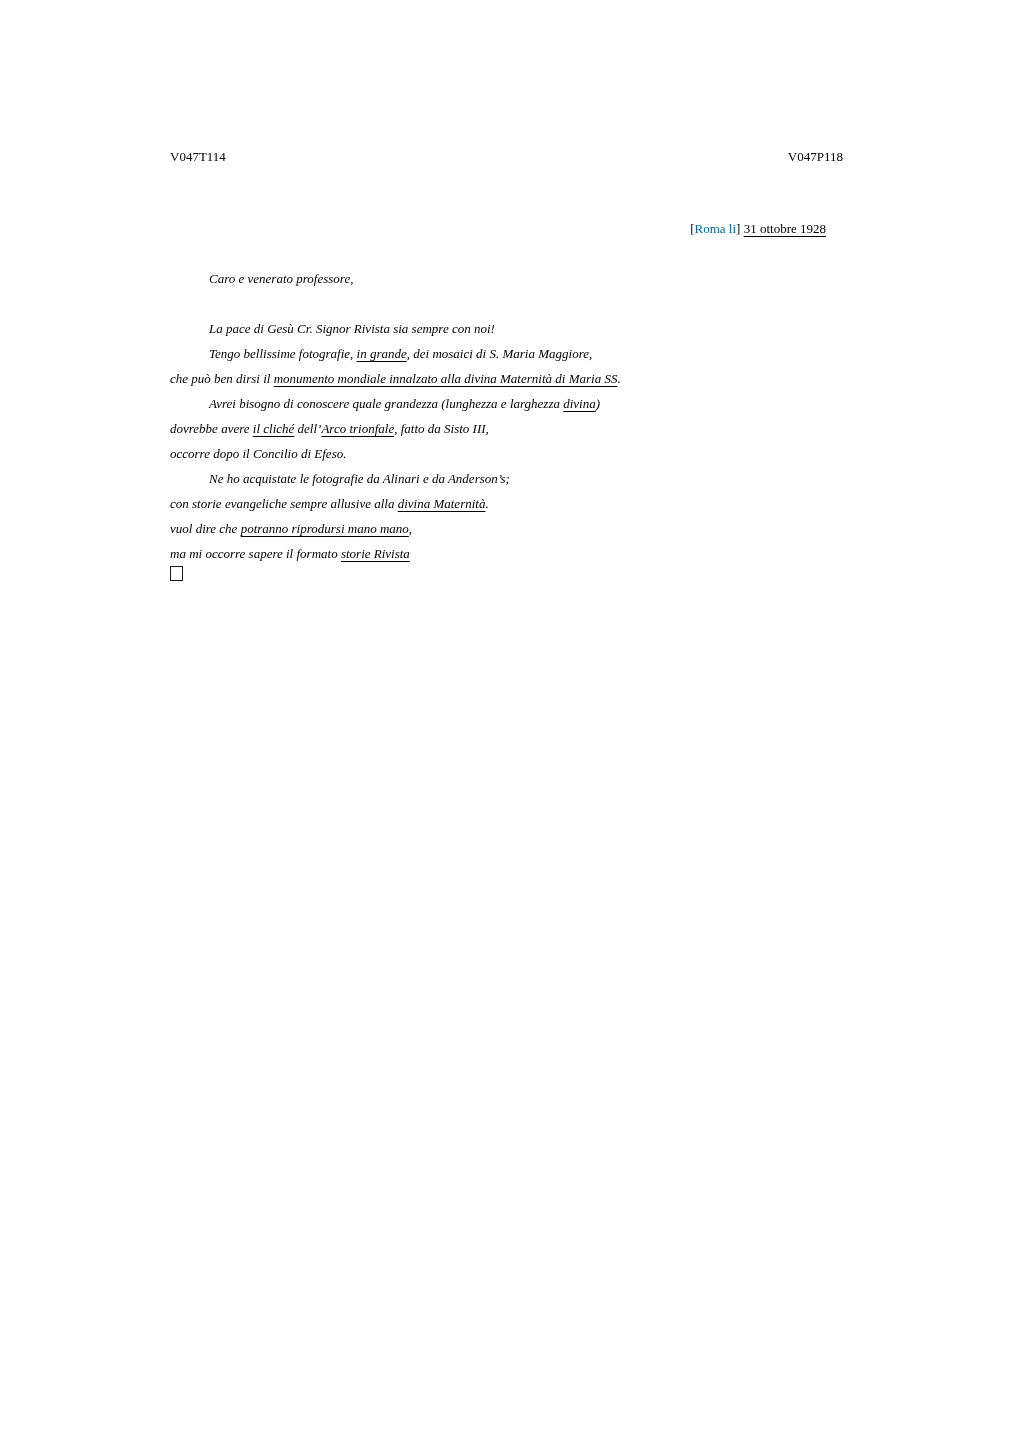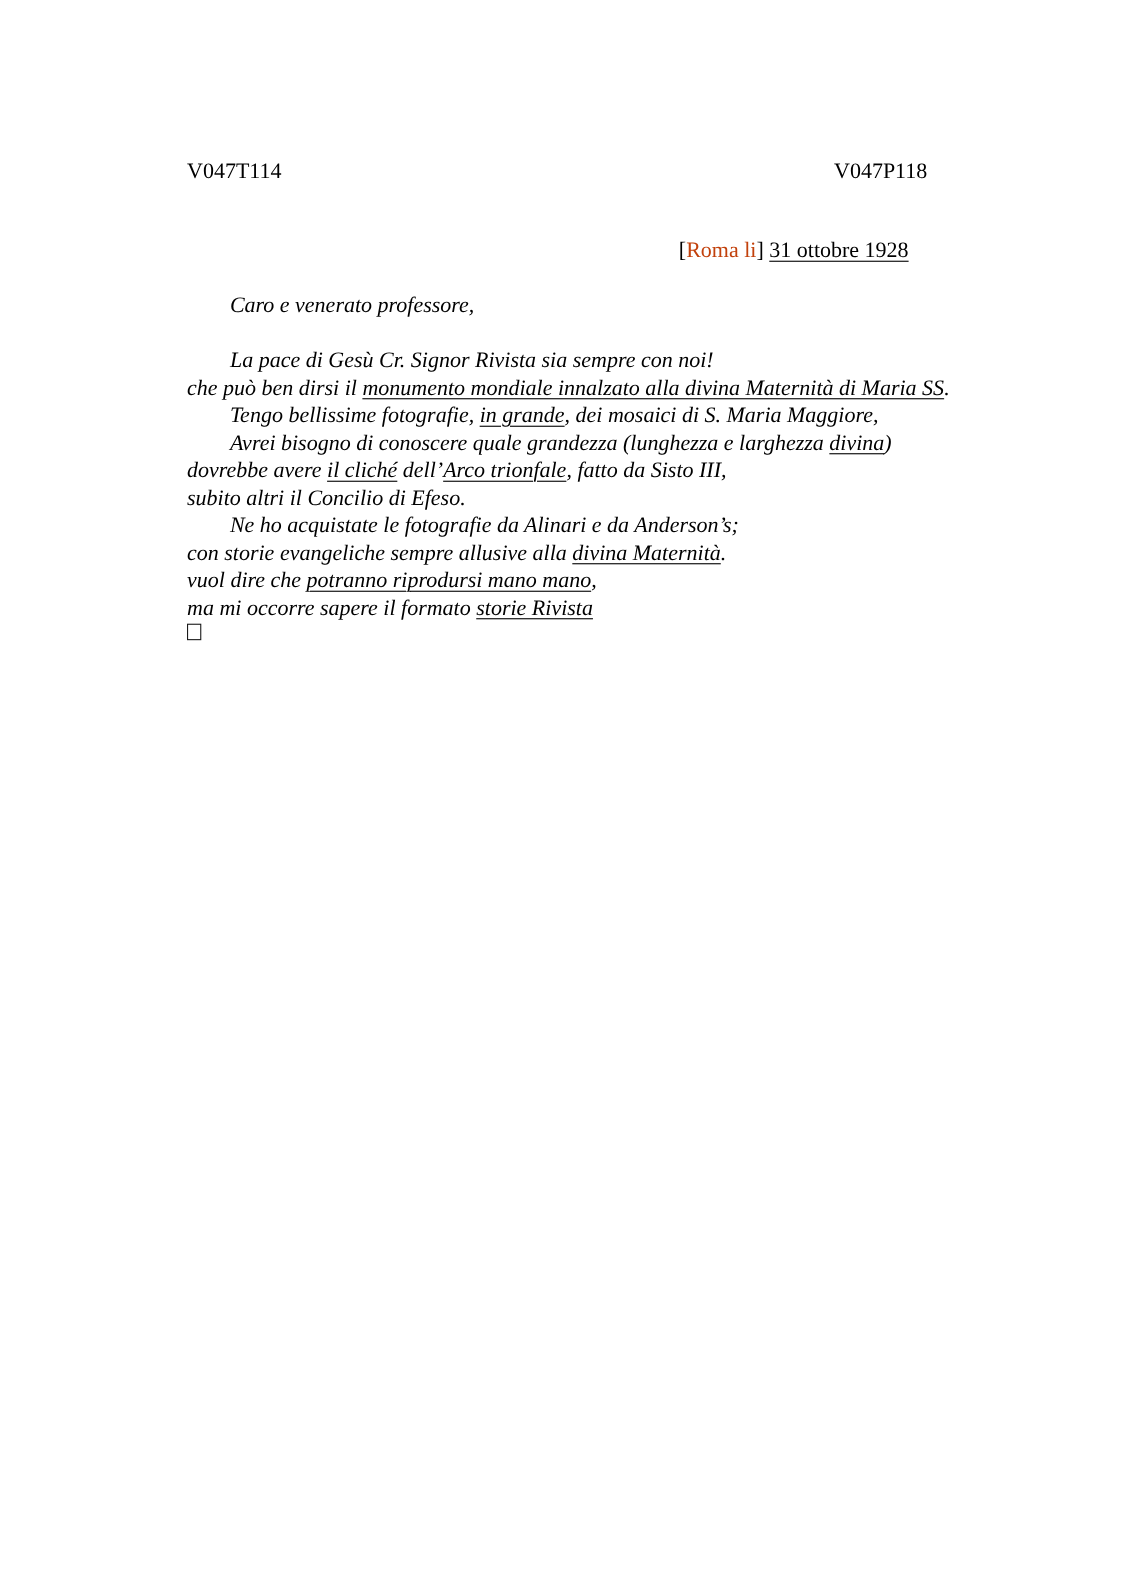--- a/index.html
+++ b/index.html
@@ -2,21 +2,21 @@
 <html><head>
 <meta charset="utf-8">
 <style>
   html, body { margin: 0; padding: 0; background: #ffffff; }
   .page {
     position: relative;
     width: 1024px;
     height: 1450px;
     background: #ffffff;
     font-family: "Liberation Serif", "DejaVu Serif", serif;
-    font-size: 20px;
+    font-size: 13px;
     line-height: 25px;
     color: #000000;
     overflow: hidden;
   }
   .header-row {
     position: absolute;
     left: 170px;
     top: 144px;
     width: 673px;
     display: flex;
@@ -38,21 +38,21 @@
   }
   .line { white-space: nowrap; font-style: italic; }
   .indent { padding-left: 39px; }
   .blank-line { height: 25px; }
   .u {
     text-decoration: underline;
     text-decoration-thickness: 1.3px;
     text-underline-offset: 3px;
     text-decoration-color: #000000;
   }
-  .blue { color: #c2410c; }
+  .blue { color: #0369a1; }
   .charbox {
     display: inline-block;
     width: 11px;
     height: 13px;
     border: 1.6px solid #1a1a1a;
     vertical-align: 2px;
   }
 </style>
 </head>
 <body>
@@ -67,29 +67,29 @@
   <div class="dateline"><span>[</span><span class="blue">Roma li</span><span>]</span> <span class="u">31 ottobre 1928</span></div>
 
   <div class="body-block">
 
     <div class="line indent"><span>Caro e venerato professore,</span></div>
 
     <div class="blank-line"></div>
 
     <div class="line indent"><span>La pace di Gesù Cr. Signor Rivista sia sempre con noi!</span></div>
 
+    <div class="line indent"><span>Tengo bellissime fotografie, </span><span class="u">in grande</span><span>, dei mosaici di S. Maria Maggiore,</span></div>
+
     <div class="line"><span>che può ben dirsi il </span><span class="u">monumento mondiale innalzato alla divina Maternità di Maria SS</span><span>.</span></div>
-
-    <div class="line indent"><span>Tengo bellissime fotografie, </span><span class="u">in grande</span><span>, dei mosaici di S. Maria Maggiore,</span></div>
 
     <div class="line indent"><span>Avrei bisogno di conoscere quale grandezza (lunghezza e larghezza </span><span class="u">divina</span><span>)</span></div>
 
     <div class="line"><span>dovrebbe avere </span><span class="u">il cliché</span><span> dell’</span><span class="u">Arco trionfale</span><span>, fatto da Sisto III,</span></div>
 
-    <div class="line"><span>subito altri il Concilio di Efeso.</span></div>
+    <div class="line"><span>occorre dopo il Concilio di Efeso.</span></div>
 
 
     <div class="line indent"><span>Ne ho acquistate le fotografie da Alinari e da Anderson’s;</span></div>
 
     <div class="line"><span>con storie evangeliche sempre allusive alla </span><span class="u">divina Maternità</span><span>.</span></div>
 
     <div class="line"><span>vuol dire che </span><span class="u">potranno riprodursi mano mano</span><span>,</span></div>
 
     <div class="line"><span>ma mi occorre sapere il formato </span><span class="u">storie Rivista</span></div>
 

